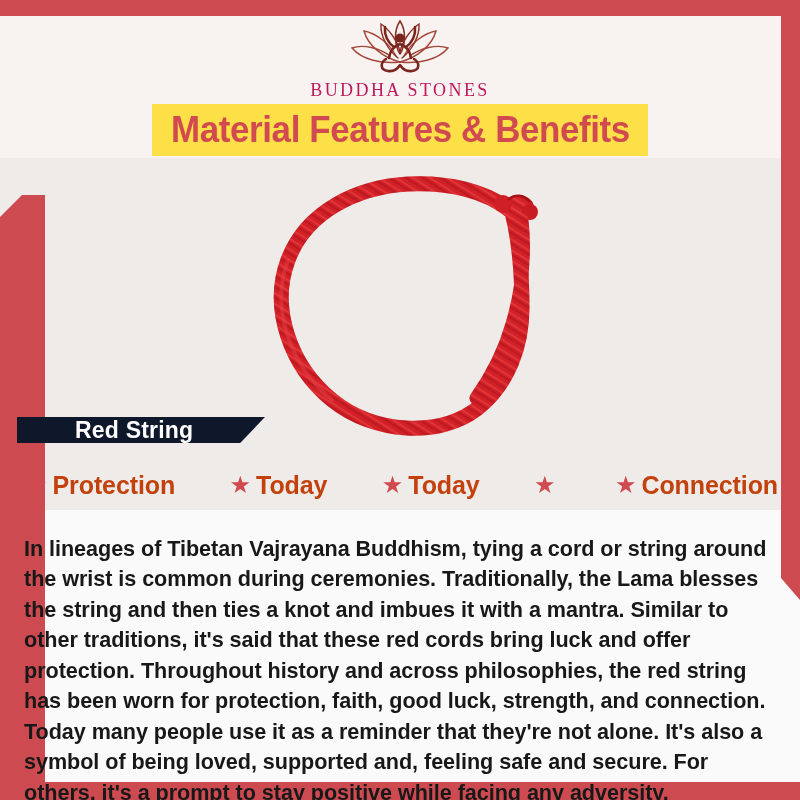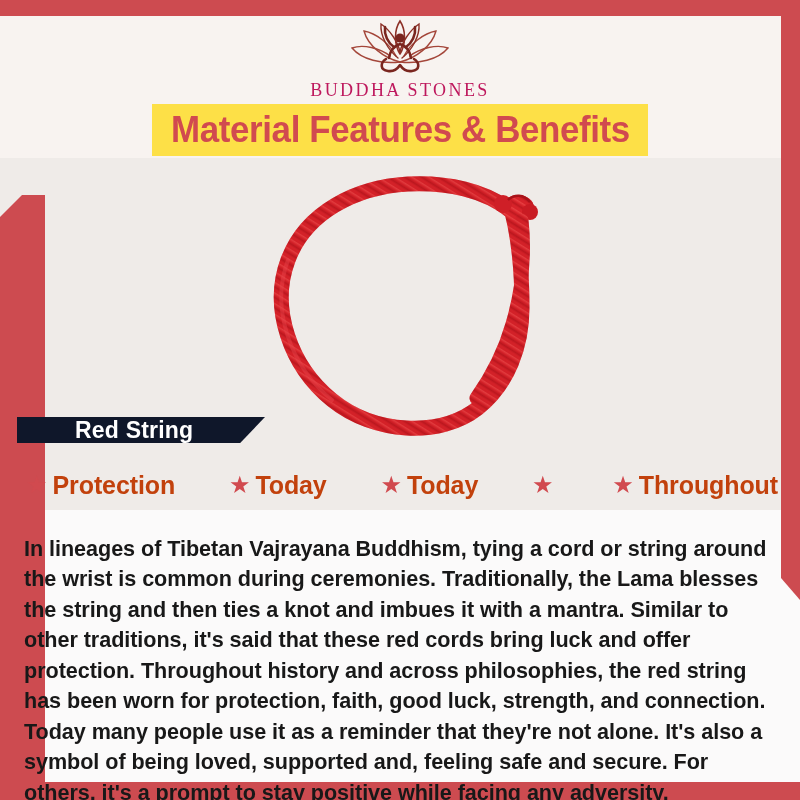--- a/index.html
+++ b/index.html
@@ -314,19 +314,19 @@
     </div>
     <div class="benefit">
       <span class="benefit-star">★</span>
       <span class="benefit-label">Today</span>
     </div>
     <div class="benefit">
       <span class="benefit-star">★</span>
     </div>
     <div class="benefit">
       <span class="benefit-star">★</span>
-      <span class="benefit-label">Throughout</span>
+      <span class="benefit-label">Connection</span>
     </div>
   </div>
 
   <p class="body-copy">In lineages of Tibetan Vajrayana Buddhism, tying a cord or string around the wrist is common during ceremonies. Traditionally, the Lama blesses the string and then ties a knot and imbues it with a mantra. Similar to other traditions, it's said that these red cords bring luck and offer protection. Throughout history and across philosophies, the red string has been worn for protection, faith, good luck, strength, and connection. Today many people use it as a reminder that they're not alone. It's also a symbol of being loved, supported and, feeling safe and secure. For others, it's a prompt to stay positive while facing any adversity.</p>
 
 </div>
 
 </body></html>

